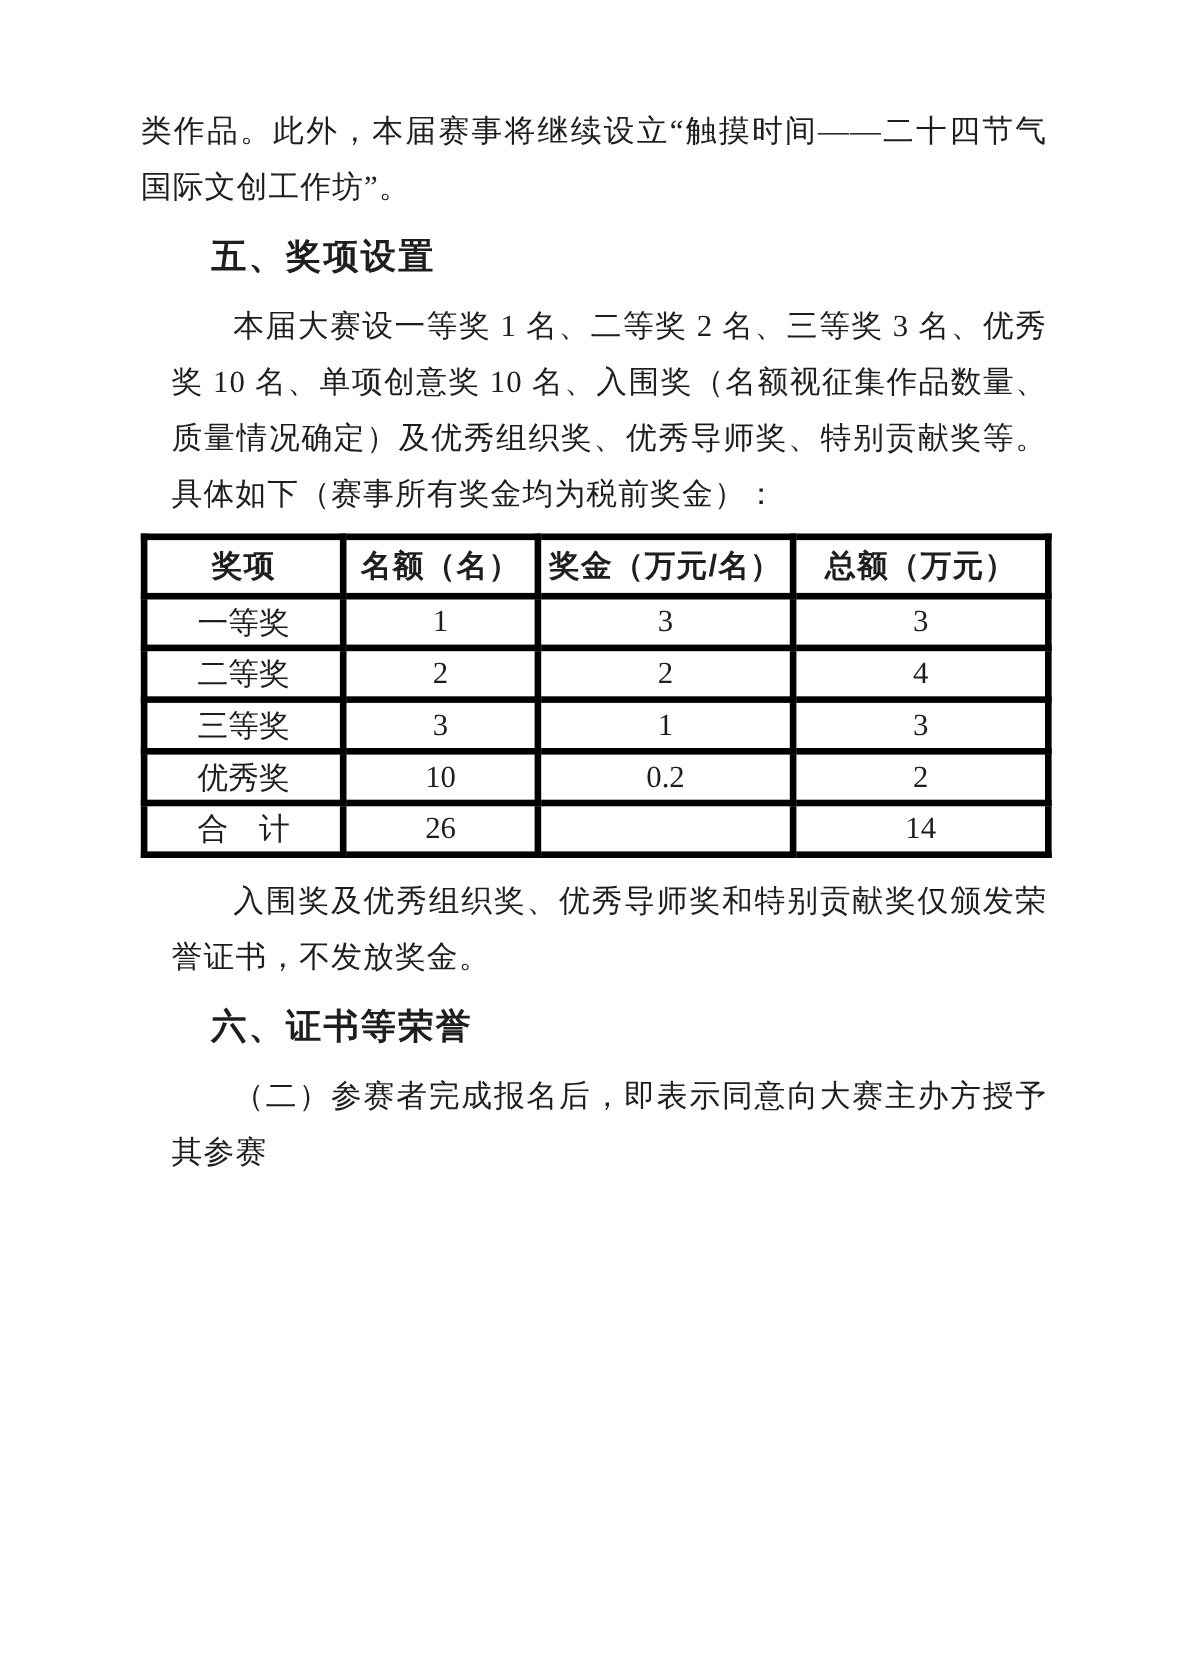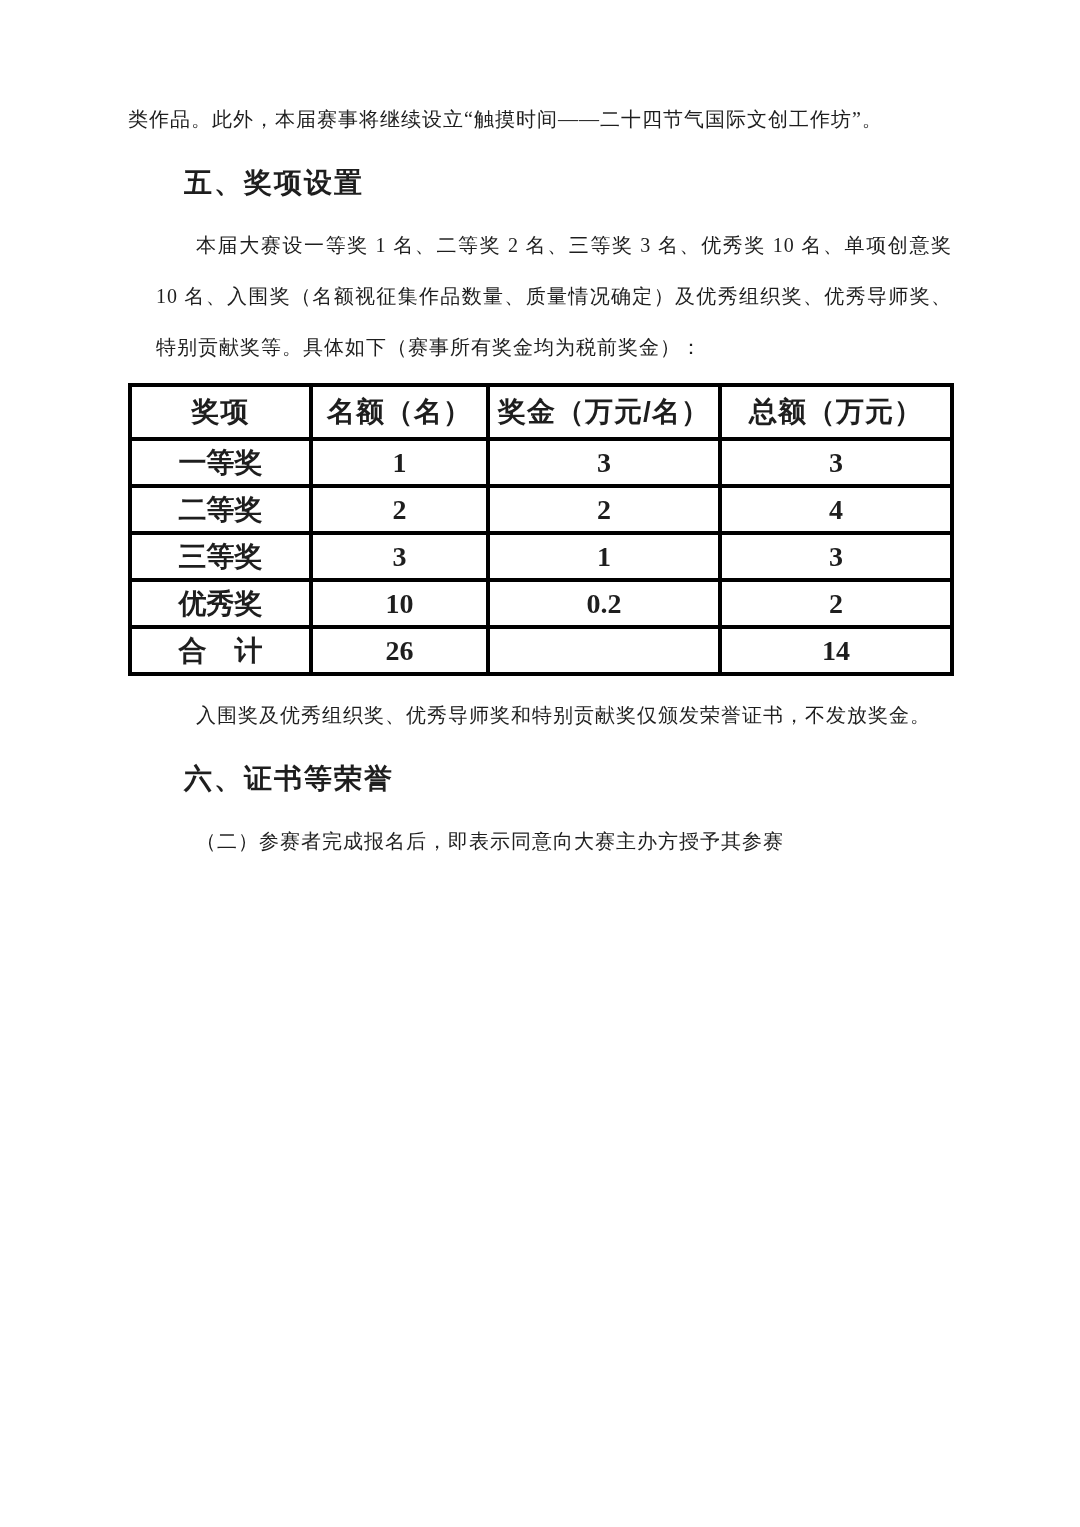--- a/index.html
+++ b/index.html
@@ -11,58 +11,58 @@
     margin: 0 auto;
     background: #ffffff;
     color: #1e1e1e;
     font-family: "Liberation Serif", "DejaVu Serif", serif;
     overflow: hidden;
   }
   .content {
     padding: 94px 128px 0 128px;
   }
   .body-text {
-    font-size: 20px;
+    font-size: 28px;
     line-height: 51px;
     text-align: justify;
     text-align-last: left;
     letter-spacing: 1px;
   }
   .indent { text-indent: 2em; margin-left: 28px; }
   .section-heading {
     font-family: "Liberation Sans", "DejaVu Sans", sans-serif;
     font-weight: bold;
-    font-size: 28px;
+    font-size: 32px;
     line-height: 51px;
     text-indent: 2em;
     margin-top: 12px;
     letter-spacing: 2px;
   }
   .para-gap { margin-top: 12px; }
   table.awards {
     border-collapse: collapse;
     width: 822px;
     margin-top: 10px;
     table-layout: fixed;
   }
   table.awards th, table.awards td {
-    border: 4px solid #000000;
+    border: 6px solid #000000;
     text-align: center;
     vertical-align: middle;
     font-size: 28px;
     overflow: hidden;
     white-space: nowrap;
   }
   table.awards th {
     font-family: "Liberation Sans", "DejaVu Sans", sans-serif;
     font-weight: bold;
     height: 54px;
     letter-spacing: 1px;
   }
-  table.awards td { height: 47px; font-weight: bold; }
+  table.awards td { height: 47px; font-weight: normal; }
   .col-award { width: 181px; }
   .col-quota { width: 177px; }
   .col-bonus { width: 232px; }
   .col-total { width: 232px; }
 </style>
 </head>
 <body>
 
 <div class="page">
   <div class="content">

